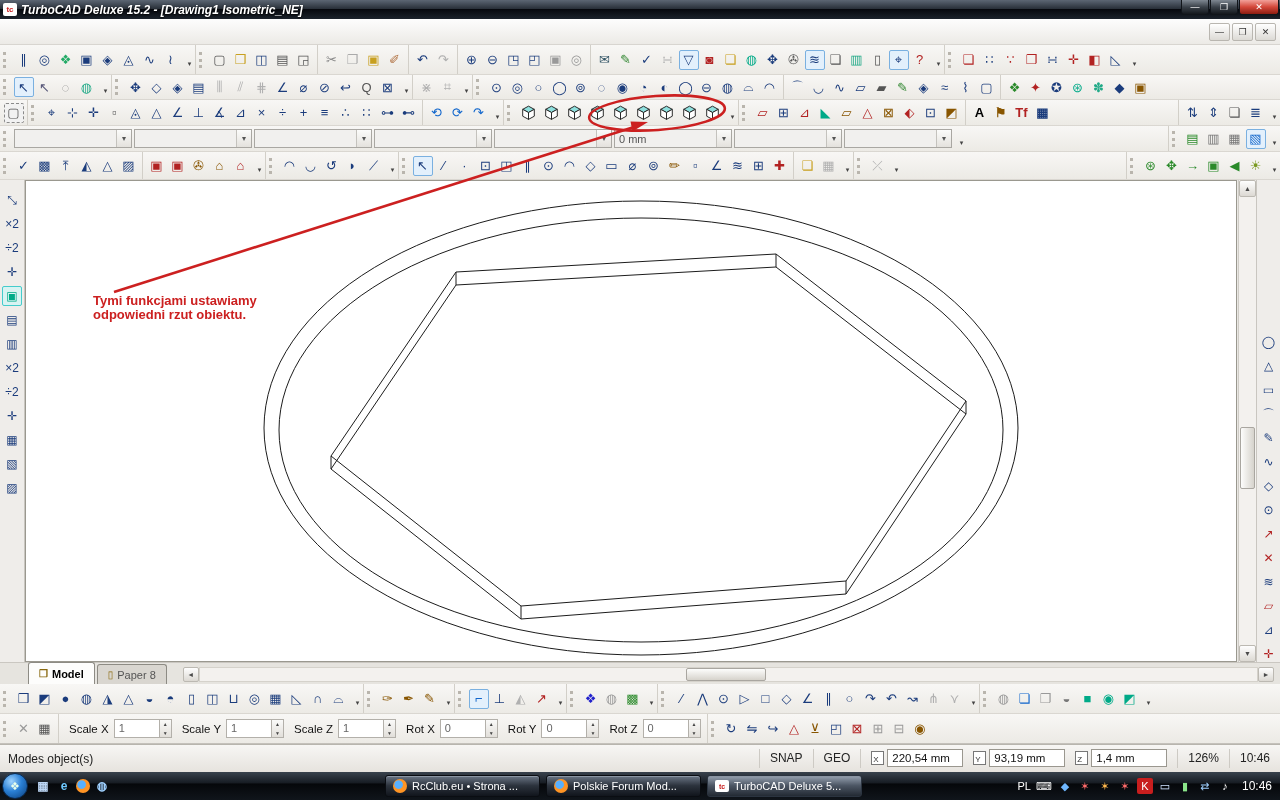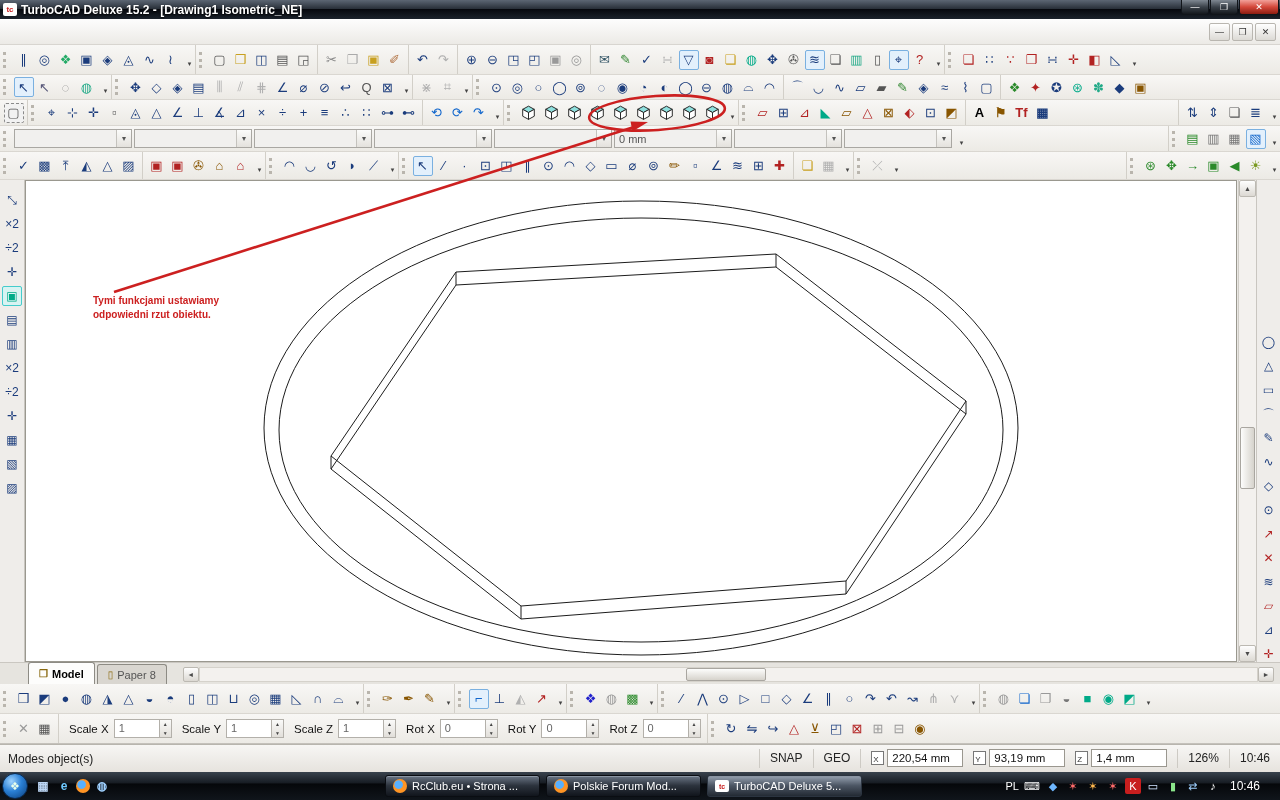--- a/index.html
+++ b/index.html
@@ -4,21 +4,21 @@
 <style>
   * { box-sizing: border-box; margin: 0; padding: 0; }
   html,body { width:1280px; height:800px; overflow:hidden; font-family:"Liberation Sans", sans-serif; font-size:11px; background:#e9e7e3; }
 
   
   #titlebar { position:absolute; left:0; top:0; width:1280px; height:19px;
     background:linear-gradient(180deg,#5c6673 0%,#2a313a 45%,#05070c 46%,#1b222b 100%);
     display:flex; align-items:center; color:#fff; }
   #app-icon { width:14px; height:13px; margin:0 4px 0 3px; background:#fff; border-radius:2px;
     color:#c81e1e; font-weight:bold; font-size:8px; display:flex; align-items:center; justify-content:center; }
-  #title-text { font-size:12px; font-weight:bold; text-shadow:0 1px 2px #000; }
+  #title-text { font-size:12px; font-weight:bold; text-shadow:0 1px 2px #000;font-style:italic; }
   #win-buttons { margin-left:auto; display:flex; height:100%; }
   .wbtn { width:28px; height:15px; display:flex; align-items:center; justify-content:center;
     font-size:9px; color:#fff; background:linear-gradient(180deg,#7e8791,#3a4149 50%,#14181d);
     border:1px solid #11151a; border-top:none; border-radius:0 0 3px 3px; margin-right:1px; }
   .wbtn.close { background:linear-gradient(180deg,#f2a099,#d4473a 50%,#8c1d12); width:40px; }
 
   
   #menubar { position:absolute; left:0; top:19px; width:1280px; height:26px;
     background:linear-gradient(180deg,#fdfdfd,#eceae6); border-bottom:1px solid #d8d5d0;
     display:flex; align-items:center; padding-left:10px; }
@@ -69,21 +69,21 @@
     border-left:1px solid #cfccc6; display:flex; flex-direction:column; }
   .sbtn { height:17px; display:flex; align-items:center; justify-content:center; font-size:7px; color:#4a4a4a;
     background:linear-gradient(#fefefe,#dcd9d3); border:1px solid #bcb9b2; border-radius:2px; }
   #vthumb { margin:230px 1px 0 1px; height:62px; background:linear-gradient(90deg,#fdfdfc,#d6d3cc);
     border:1px solid #a9a6a0; border-radius:2px; }
   #vtrack { flex:1; }
 
   
   #overlay { position:absolute; left:0; top:0; width:1280px; height:800px; pointer-events:none; z-index:50; }
   #annotation-text { position:absolute; left:93px; top:294px; color:#cc2020; font-weight:bold;
-    font-size:10px; line-height:14px; z-index:51; }
+    font-size:13px; line-height:14px; z-index:51; }
 
   
   #tabrow { position:absolute; left:0; top:662px; width:1280px; height:22px; background:#e6e4df;
     border-top:1px solid #cac7c1; display:flex; align-items:flex-end; }
   .tab { display:inline-flex; align-items:center; gap:4px; height:20px; padding:0 10px;
     border:1px solid #8d8b84; border-bottom:none; border-radius:3px 3px 0 0; background:#d9d6d0;
     color:#555; margin-right:2px; font-size:11px; }
   .tab.active { background:#fdfdfc; color:#000; font-weight:bold; height:22px; }
   .tabicon { font-size:10px; color:#8a6a10; }
   #tabs { margin-left:28px; display:flex; align-items:flex-end; }
@@ -131,21 +131,21 @@
     background:radial-gradient(circle at 40% 40%, #58b0ff 0 32%, #ff9424 40% 100%); display:flex;
     align-items:center; justify-content:center; }
   .ic-tc { width:14px; height:12px; border-radius:2px; background:#fff; color:#c81e1e; font-size:7px;
     font-weight:bold; flex:0 0 14px; display:flex; align-items:center; justify-content:center; }
   #taskbuttons { display:flex; align-items:center; gap:6px; margin-left:260px; }
   .tkbtn { width:155px; height:22px; display:flex; align-items:center; gap:5px; padding:8px 7px;
     border-radius:3px; border:1px solid #0a0d12; color:#fff; font-size:11px;
     background:linear-gradient(180deg,#6b7685,#2c333d 48%,#11151c); box-shadow:inset 0 1px 0 #8b95a2; }
   .tkbtn.active { background:linear-gradient(180deg,#97a2b1,#4c5664 48%,#232a33); border-color:#2b3440; }
   .tklbl { overflow:hidden; white-space:nowrap; text-overflow:ellipsis; }
-  #tray { margin-left:auto; display:flex; align-items:center; gap:5px; padding-right:20px; color:#fff; }
+  #tray { margin-left:auto; display:flex; align-items:center; gap:5px; padding-right:8px; color:#fff; }
   .tri { width:16px; height:16px; display:flex; align-items:center; justify-content:center; font-size:11px; border-radius:2px; }
   #tray-lang { font-size:11px; }
   #tray-time { font-size:12px; margin-left:4px; }
 </style>
 </head>
 <body>
 
 <div id="titlebar">
   <span id="app-icon">tc</span>
   <span id="title-text">TurboCAD Deluxe 15.2 - [Drawing1 Isometric_NE]</span>

